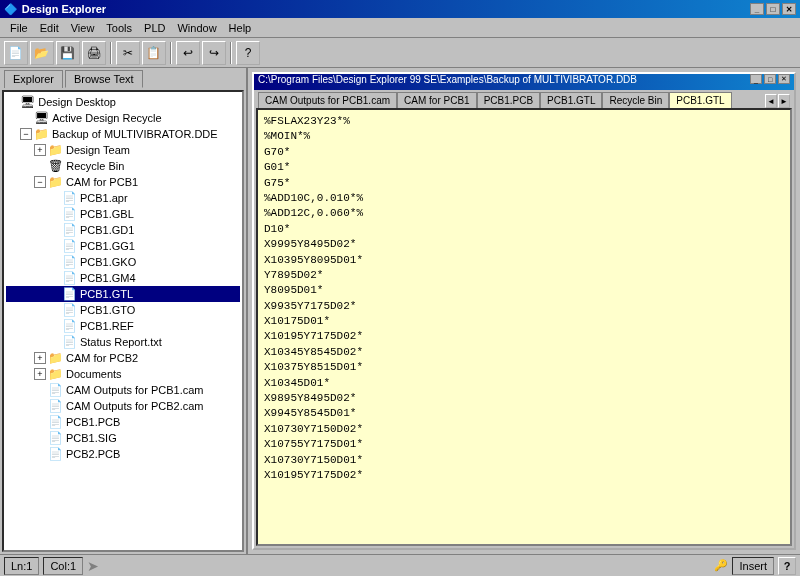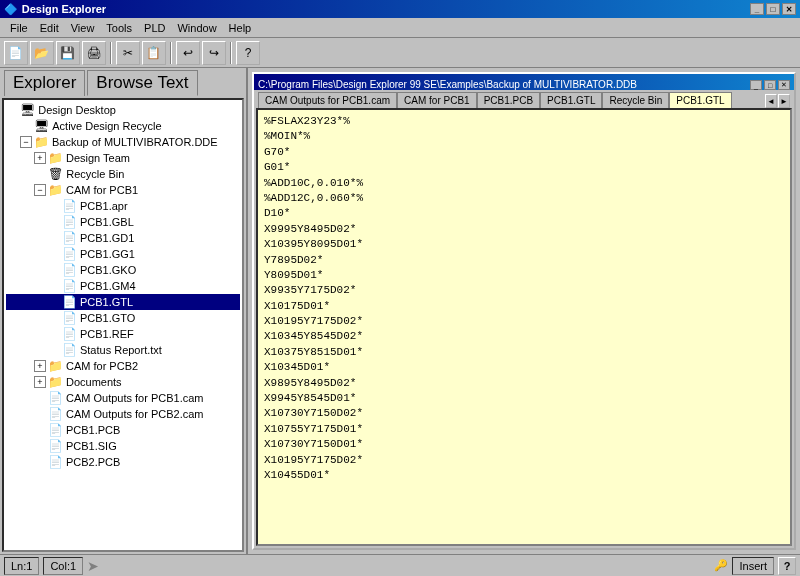--- a/index.html
+++ b/index.html
@@ -95,21 +95,21 @@
       background: #c0c0c0;
       padding: 2px 4px 0;
       gap: 2px;
     }
     .panel-tab {
       padding: 2px 8px;
       background: #c0c0c0;
       border: 1px solid #808080;
       border-bottom: none;
       cursor: pointer;
-      font-size: 17px;
+      font-size: 11px;
     }
     .panel-tab.active {
       background: #c0c0c0;
       border-bottom: 1px solid #c0c0c0;
       font-weight: normal;
       position: relative;
       z-index: 1;
     }
 
     .tree-area {
@@ -161,21 +161,21 @@
       border: 2px outset #ffffff;
       display: flex;
       flex-direction: column;
     }
 
     .doc-title-bar {
       background: linear-gradient(to right, #000080, #1084d0);
       color: white;
       height: 16px;
       display: flex;
-      align-items: flex-end;
+      align-items: flex-start;
       justify-content: space-between;
       padding: 0 4px;
       font-size: 10px;
     }
     .doc-title-btns { display: flex; gap: 2px; }
     .doc-title-btn {
       width: 12px; height: 10px;
       background: #c0c0c0;
       border: 1px solid #808080;
       font-size: 7px;
@@ -484,40 +484,40 @@
           <div class="tab-scroll-btn">◄</div>
           <div class="tab-scroll-btn">►</div>
         </div>
       </div>
 
       <div class="doc-content" id="doc-content">
       <div class="code-line">%FSLAX23Y23*%</div>
           <div class="code-line">%MOIN*%</div>
           <div class="code-line">G70*</div>
           <div class="code-line">G01*</div>
+          <div class="code-line">G75*</div>
           <div class="code-line">%ADD10C,0.010*%</div>
           <div class="code-line">%ADD12C,0.060*%</div>
           <div class="code-line">D10*</div>
           <div class="code-line">X9995Y8495D02*</div>
           <div class="code-line">X10395Y8095D01*</div>
           <div class="code-line">Y7895D02*</div>
           <div class="code-line">Y8095D01*</div>
           <div class="code-line">X9935Y7175D02*</div>
           <div class="code-line">X10175D01*</div>
           <div class="code-line">X10195Y7175D02*</div>
           <div class="code-line">X10345Y8545D02*</div>
           <div class="code-line">X10375Y8515D01*</div>
           <div class="code-line">X10345D01*</div>
           <div class="code-line">X9895Y8495D02*</div>
           <div class="code-line">X9945Y8545D01*</div>
           <div class="code-line">X10730Y7150D02*</div>
           <div class="code-line">X10755Y7175D01*</div>
           <div class="code-line">X10730Y7150D01*</div>
           <div class="code-line">X10195Y7175D02*</div>
-          <div class="code-line">X10455D01*</div>
         </div>
     </div>
   </div>
 </div>
 
 <div class="status-bar">
   <div class="status-segment">
     <span>Ln:1</span>
   </div>
   <div class="status-segment">

